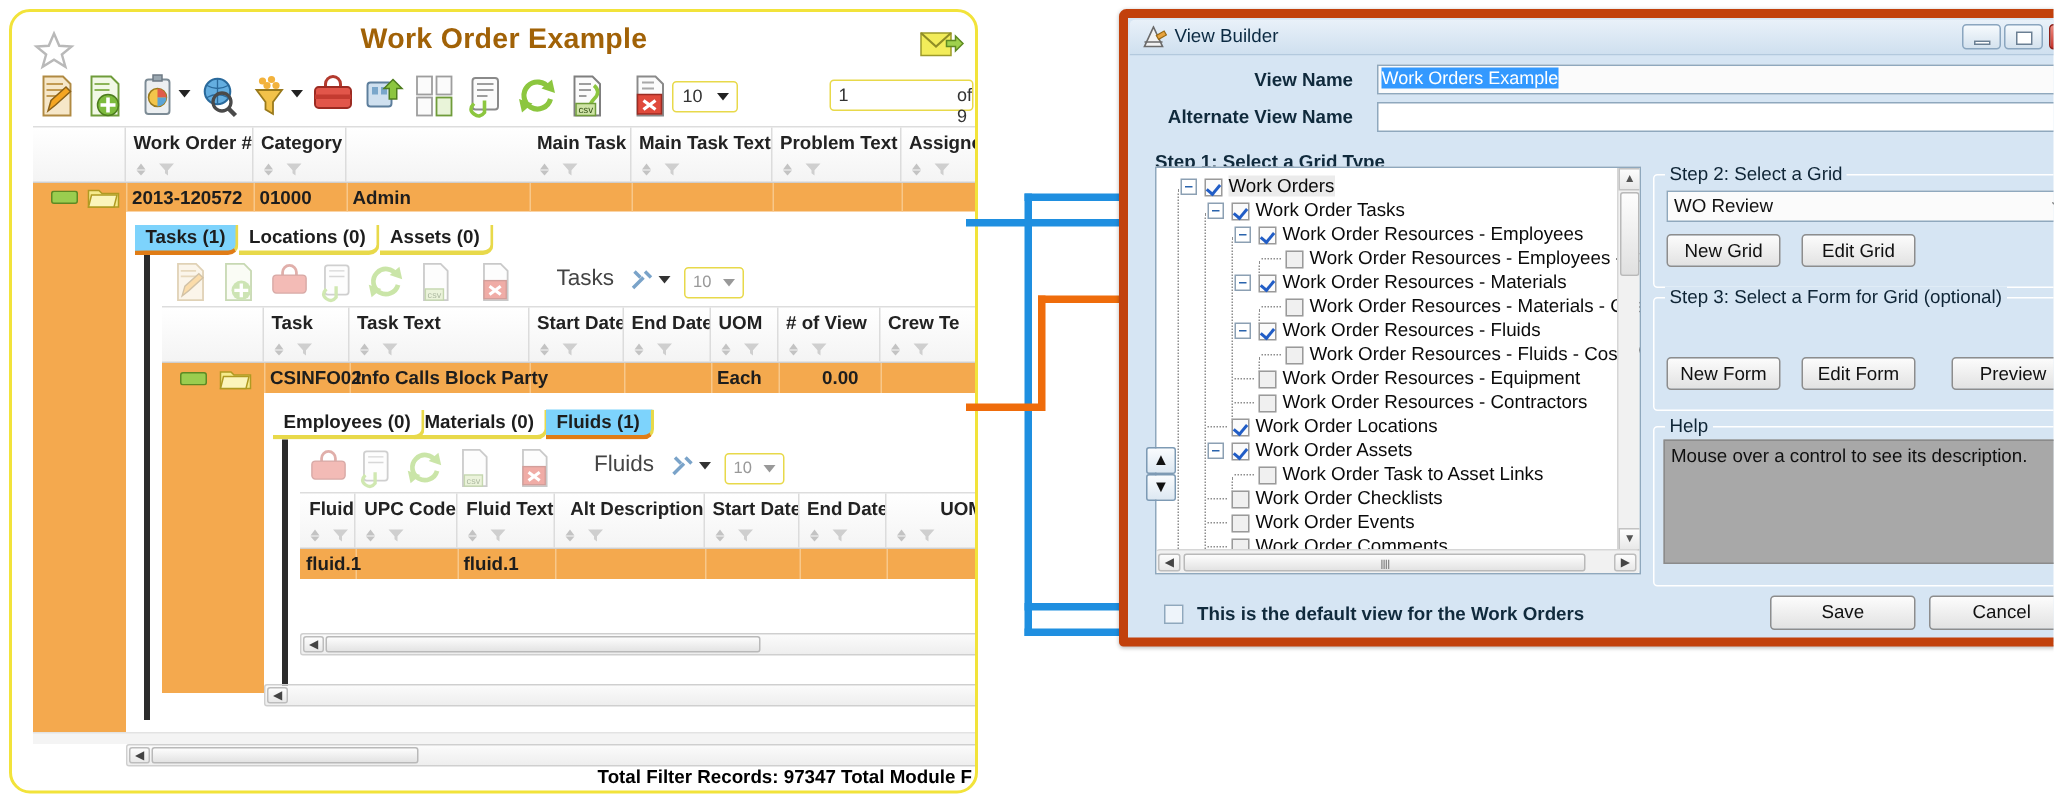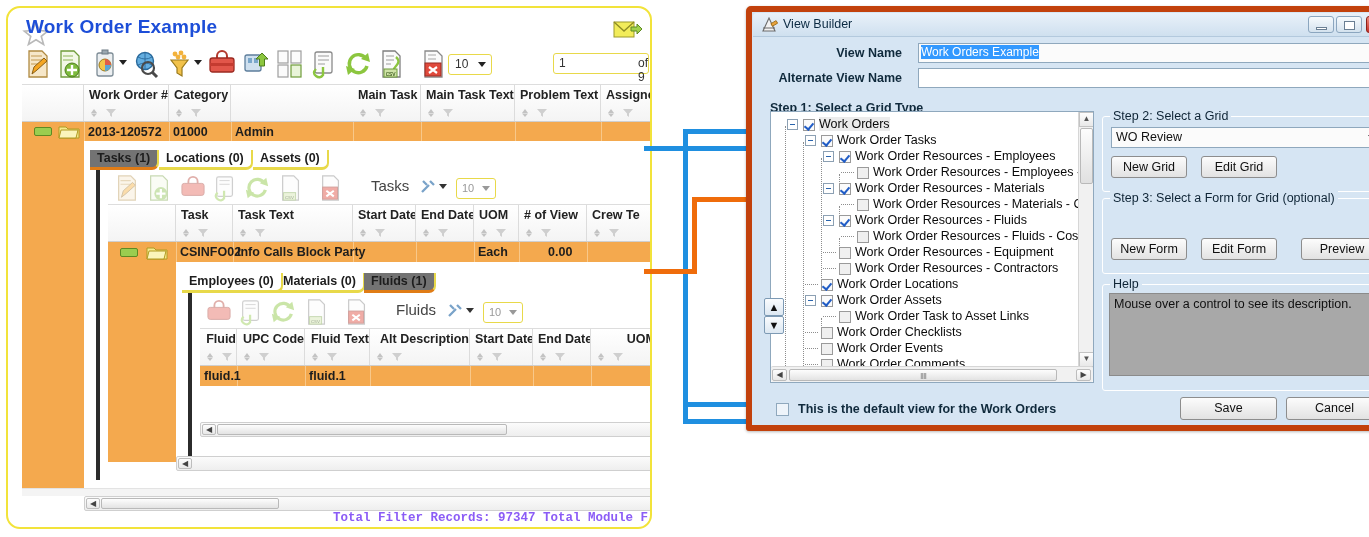--- a/index.html
+++ b/index.html
@@ -14,23 +14,23 @@
 
   
   .wo-card {
     position: absolute; left: 6px; top: 6px; width: 646px; height: 523px;
     background: #ffffff;
     border: 2px solid #f2e33a;
     border-radius: 14px;
     overflow: hidden;
   }
   .wo-title {
-    position: absolute; left: 18px; top: 8px; width: 646px;
-    text-align: left;
-    color: #1d4ed8; font-size: 19px; font-weight: bold;
+    position: absolute; left: 5px; top: 8px; width: 646px;
+    text-align: center;
+    color: #a16207; font-size: 19px; font-weight: bold;
     letter-spacing: .2px;
   }
   .star-icon { position: absolute; left: 14px; top: 12px; width: 28px; height: 28px; }
   .mail-icon { position: absolute; left: 605px; top: 10px; width: 30px; height: 24px; }
 
   
   .wo-toolbar { position: absolute; left: 12px; top: 40px; width: 630px; height: 34px; }
   .tb-icon { position: absolute; top: 1px; width: 28px; height: 30px; }
   .pager-box {
     position: absolute; background: #fff; border: 1px solid #e8d94a; border-radius: 3px;
@@ -64,21 +64,21 @@
   .tabstrip { position: absolute; height: 20px; }
   .tab {
     position: absolute; top: 0; height: 20px;
     font-size: 12.5px; font-weight: bold; color: #1d1d1d;
     padding: 1px 7px 0 7px;
     border-bottom: 3px solid #e8d94a;
     border-right: 2px solid #e8d94a;
     border-radius: 0 0 7px 0;
     white-space: nowrap;
   }
-  .tab.active { background: #737373; border-bottom-color: #e07c16; border-right-color:#e8d94a; }
+  .tab.active { background: #7dd3fc; border-bottom-color: #e07c16; border-right-color:#e8d94a; }
   .leftbar { position: absolute; width: 4px; background: #2b2b2b; }
 
   .sub-title { position:absolute; font-size:15px; color:#444; }
 
   .hscroll {
     position: absolute; height: 15px;
     background: linear-gradient(#fbfbfb,#eeeeee);
     border: 1px solid #cfcfcf; border-radius: 2px;
   }
   .hscroll .thumb {
@@ -86,22 +86,22 @@
     background: linear-gradient(#fdfdfd,#e3e3e3);
     border: 1px solid #b9b9b9; border-radius: 2px;
   }
   .hscroll .lbtn {
     position: absolute; left: 1px; top: 1px; width: 14px; height: 11px;
     background: linear-gradient(#fdfdfd,#e8e8e8); border: 1px solid #bdbdbd; border-radius:2px;
     font-size: 8px; color: #444; text-align: center; line-height: 9px;
   }
   .statusbar {
     position: absolute; left: 8px; top: 503px; width: 634px; height: 20px;
-    font-size: 12.5px; font-weight: bold; color: #8b5cf6; text-align: right;
-    padding-right: 2px; white-space: nowrap; overflow: hidden; font-family: Liberation Mono, monospace;
+    font-size: 12.5px; font-weight: bold; color: #000000; text-align: right;
+    padding-right: 2px; white-space: nowrap; overflow: hidden;
   }
 
   
   .vb {
     position: absolute; left: 708px; top: 6px; width: 657px; height: 425px;
     background: #d6e5f3;
     border: 6px solid #c2410c;
     border-radius: 5px 5px 3px 3px;
     box-shadow: 0 1px 3px rgba(0,0,0,.28);
     margin-left: 38px;

